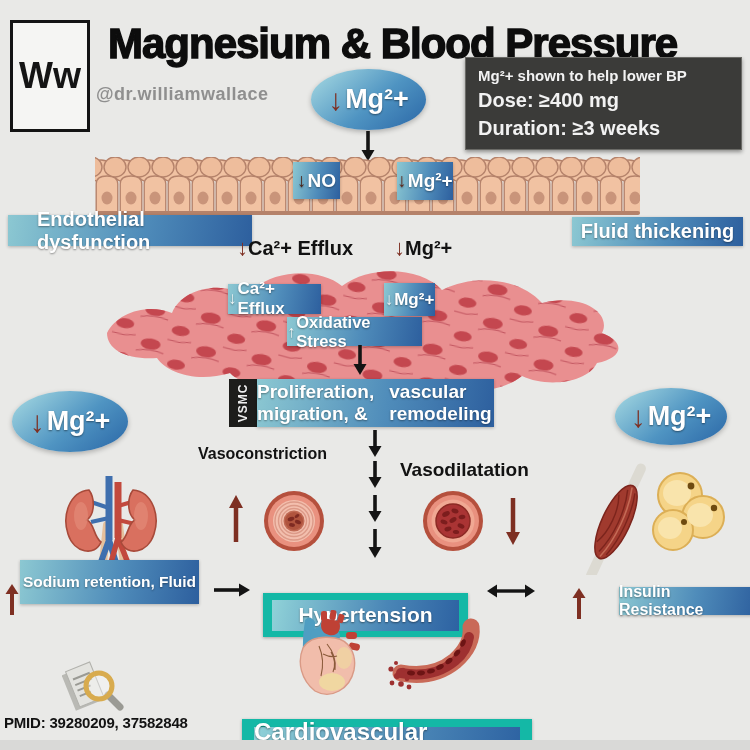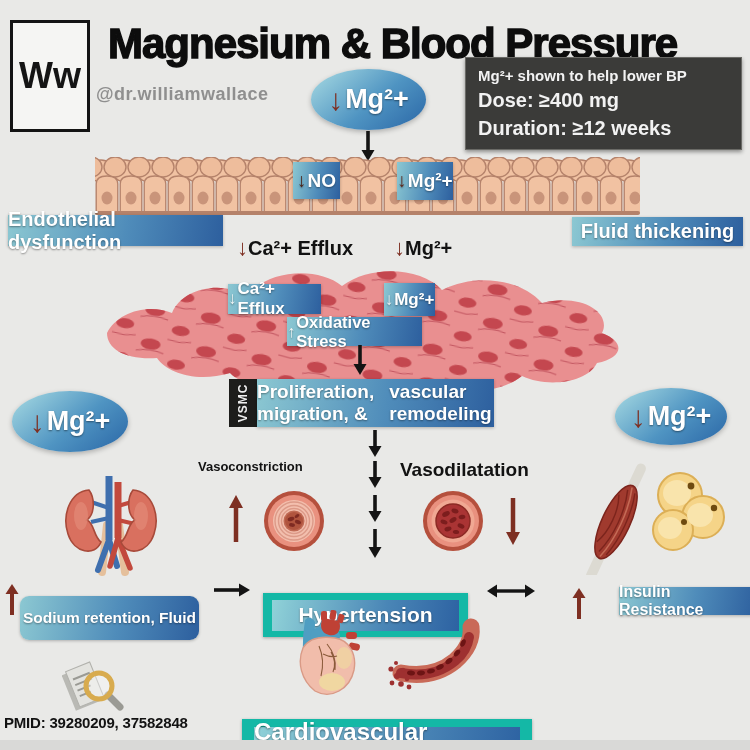--- a/index.html
+++ b/index.html
@@ -43,21 +43,21 @@
 
   <div class="abs logo" style="left:10px;top:20px;width:74px;height:106px;font-size:36px;">
     <span>Ww</span>
   </div>
   <div class="abs title" style="left:108px;top:20px;font-size:42px;white-space:nowrap;">Magnesium &amp; Blood Pressure</div>
   <div class="abs handle" style="left:96px;top:84px;font-size:18px;">@dr.williamwallace</div>
 
   <div class="abs infobox" style="left:465px;top:57px;width:277px;height:93px;">
     <div style="font-size:15px;font-weight:bold;">Mg²+ shown to help lower BP</div>
     <div style="font-size:20px;font-weight:bold;">Dose: ≥400 mg</div>
-    <div style="font-size:20px;font-weight:bold;">Duration: ≥12 weeks</div>
+    <div style="font-size:20px;font-weight:bold;">Duration: ≥3 weeks</div>
   </div>
 
   <div class="abs mgoval" style="left:311px;top:69px;width:115px;height:61px;">
     <span class="arr">↓</span>
     <span class="lbl">Mg²+</span>
   </div>
 
   <svg class="abs" style="left:360px;top:131px;" width="16" height="30" viewBox="0 0 16 30">
     <line x1="8" y1="0" x2="8" y2="20" stroke="#141414" stroke-width="3.6"></line>
     <polygon points="1.5,19 14.5,19 8,30" fill="#141414"></polygon>
@@ -82,21 +82,21 @@
 
   <div class="abs bluebox tagrow" style="left:293px;top:162px;width:47px;height:37px;font-size:19px;">
     <span class="dred" style="color:#4a261c;">↓</span>
     <span>NO</span>
   </div>
   <div class="abs bluebox tagrow" style="left:397px;top:162px;width:56px;height:38px;font-size:19px;">
     <span style="color:#5b2a1e;">↓</span>
     <span>Mg²+</span>
   </div>
 
-  <div class="abs bluebox" style="left:8px;top:215px;width:215px;height:31px;font-size:20px;">
+  <div class="abs bluebox" style="left:8px;top:215px;width:215px;height:31px;font-size:20px;padding-left:29px;">
     <span>Endothelial dysfunction</span>
   </div>
   <div class="abs bluebox" style="left:572px;top:217px;width:171px;height:29px;font-size:20px;">
     <span>Fluid thickening</span>
   </div>
 
   <div class="abs blacktext" style="left:237px;top:235px;font-size:20px;">
     <span class="dred" style="font-size:22px;">↓</span>
     <span>Ca²+ Efflux</span>
   </div>
@@ -175,21 +175,21 @@
 
   <div class="abs mgoval" style="left:12px;top:391px;width:116px;height:61px;">
     <span class="arr">↓</span>
     <span class="lbl">Mg²+</span>
   </div>
   <div class="abs mgoval" style="left:615px;top:388px;width:112px;height:57px;">
     <span class="arr">↓</span>
     <span class="lbl">Mg²+</span>
   </div>
 
-  <div class="abs blacktext" style="left:198px;top:459px;font-size:13px;font-weight:bold;">Vasoconstriction</div>
+  <div class="abs blacktext" style="left:198px;top:445px;font-size:16px;font-weight:bold;">Vasoconstriction</div>
   <div class="abs blacktext" style="left:400px;top:459px;font-size:19px;font-weight:bold;">Vasodilatation</div>
 
   <svg class="abs" style="left:228px;top:495px;" width="16" height="48" viewBox="0 0 16 48">
     <line x1="8" y1="47" x2="8" y2="11" stroke="#7e2f22" stroke-width="4.5"></line>
     <polygon points="1,13 15,13 8,0" fill="#7e2f22"></polygon>
   </svg>
 
   <svg class="abs" style="left:262px;top:489px;" width="64" height="64" viewBox="0 0 64 64">
     <circle cx="32" cy="32" r="30" fill="#b5503d"></circle>
     <circle cx="32" cy="32" r="26" fill="#e9917f"></circle>
@@ -260,21 +260,21 @@
       <circle cx="106" cy="26" r="3.4" fill="#6e4a10" stroke="none"></circle>
       <circle cx="129" cy="48" r="3.2" fill="#6e4a10" stroke="none"></circle>
       <circle cx="99" cy="62" r="3" fill="#6e4a10" stroke="none"></circle>
     </g>
   </svg>
 
   <svg class="abs" style="left:5px;top:584px;" width="14" height="32" viewBox="0 0 14 32">
     <line x1="7" y1="31" x2="7" y2="9" stroke="#7e2f22" stroke-width="4"></line>
     <polygon points="0.5,10 13.5,10 7,0" fill="#7e2f22"></polygon>
   </svg>
-  <div class="abs bluebox" style="left:20px;top:596px;width:179px;height:44px;font-size:15.5px;flex-direction:column;line-height:20px;border-radius:9px;">
+  <div class="abs bluebox" style="left:20px;top:560px;width:179px;height:44px;font-size:15.5px;flex-direction:column;line-height:20px;">
     <span>Sodium retention, Fluid</span>
   </div>
 
   <svg class="abs" style="left:214px;top:582px;" width="36" height="16" viewBox="0 0 36 16">
     <line x1="0" y1="8" x2="26" y2="8" stroke="#141414" stroke-width="3.6"></line>
     <polygon points="25,1.5 25,14.5 36,8" fill="#141414"></polygon>
   </svg>
 
   <div class="abs outer-red" style="left:263px;top:564px;width:205px;height:44px;padding:0;">
     <div class="inner-blue" style="width:187px;height:31px;font-size:21px;">

